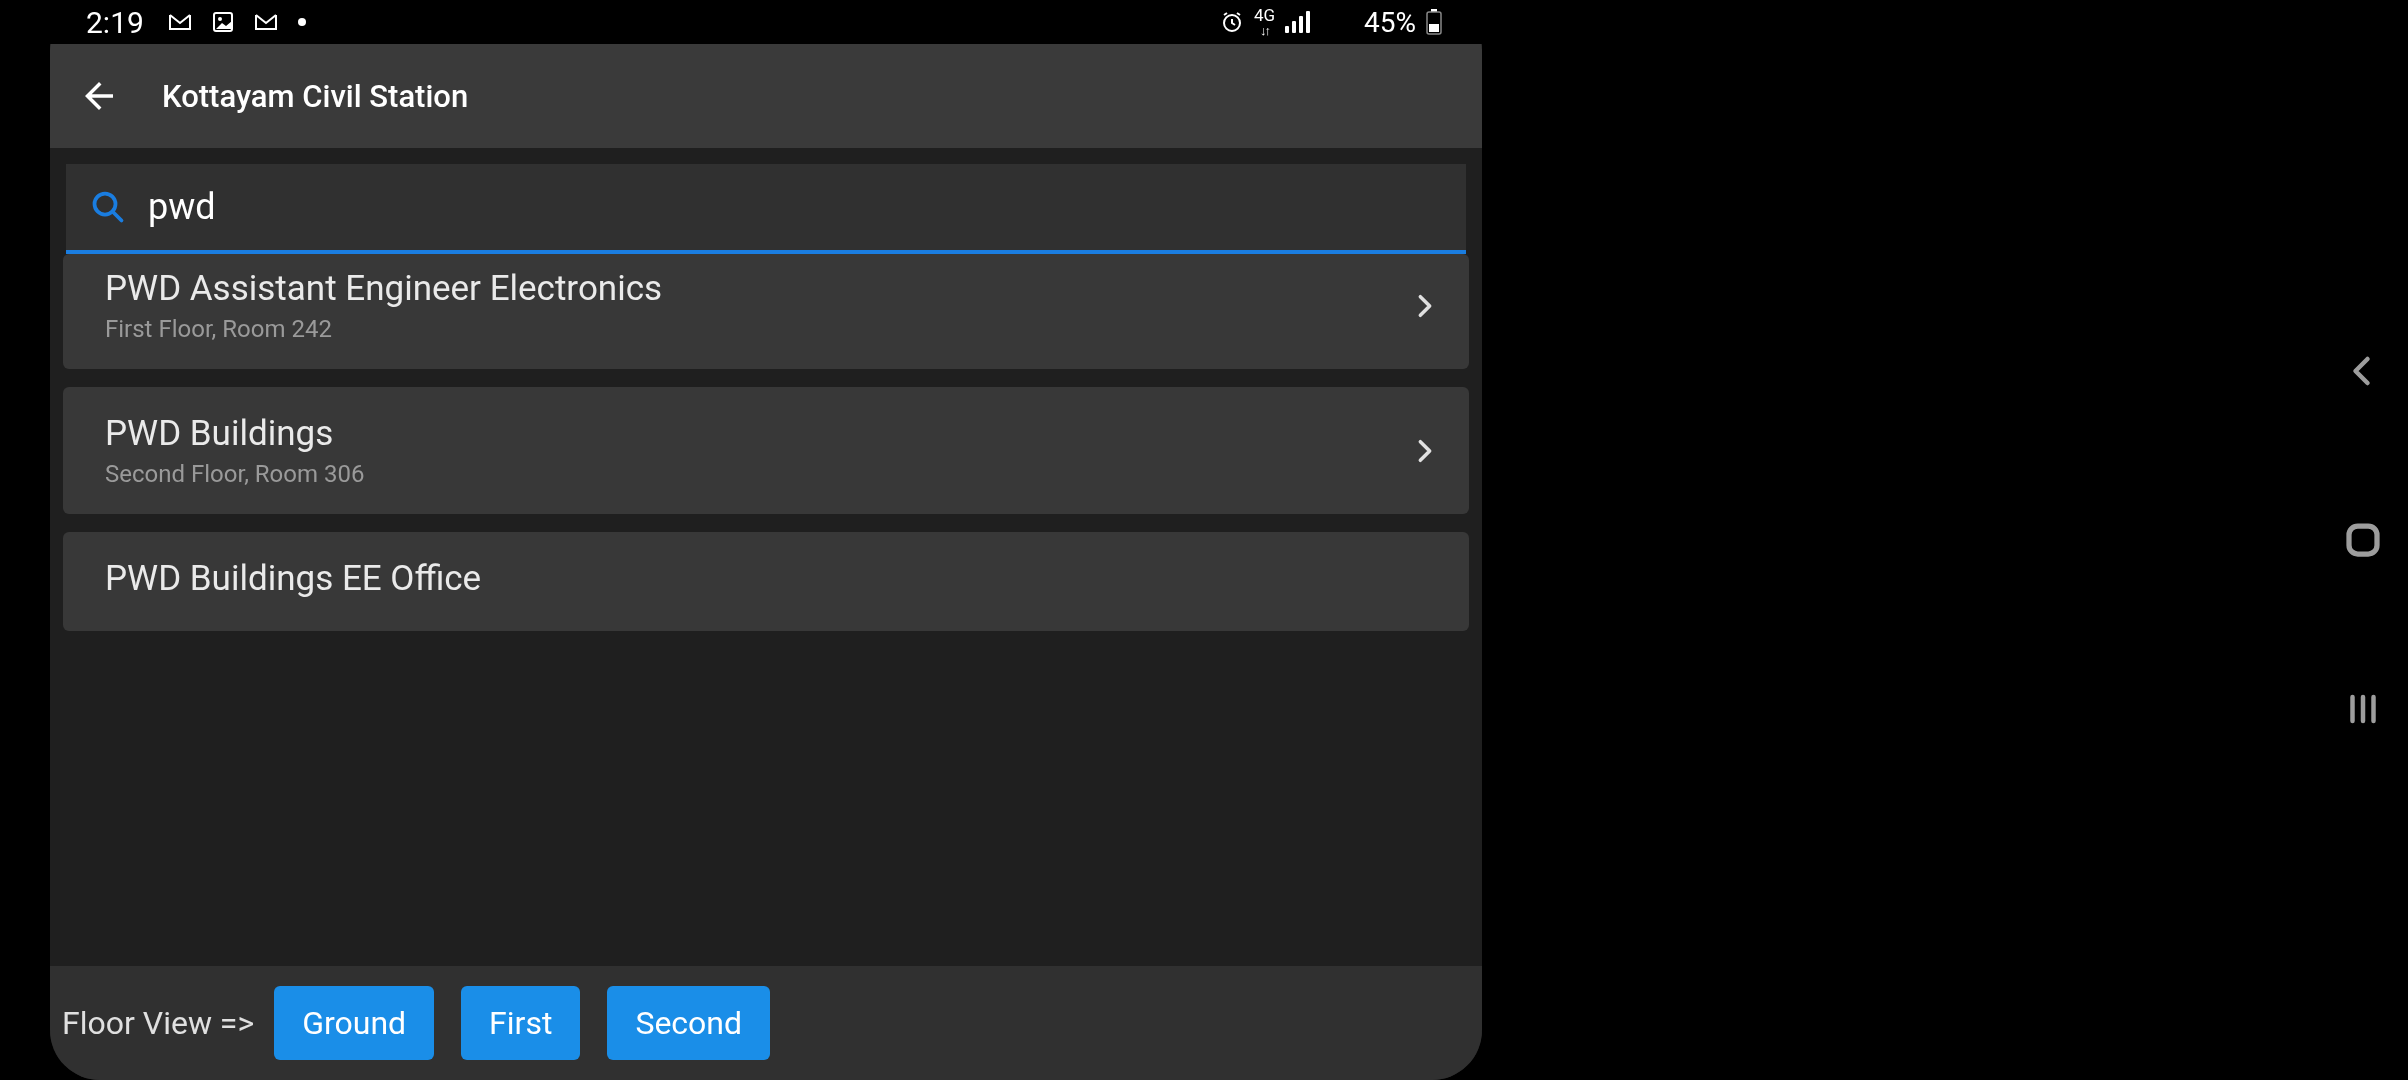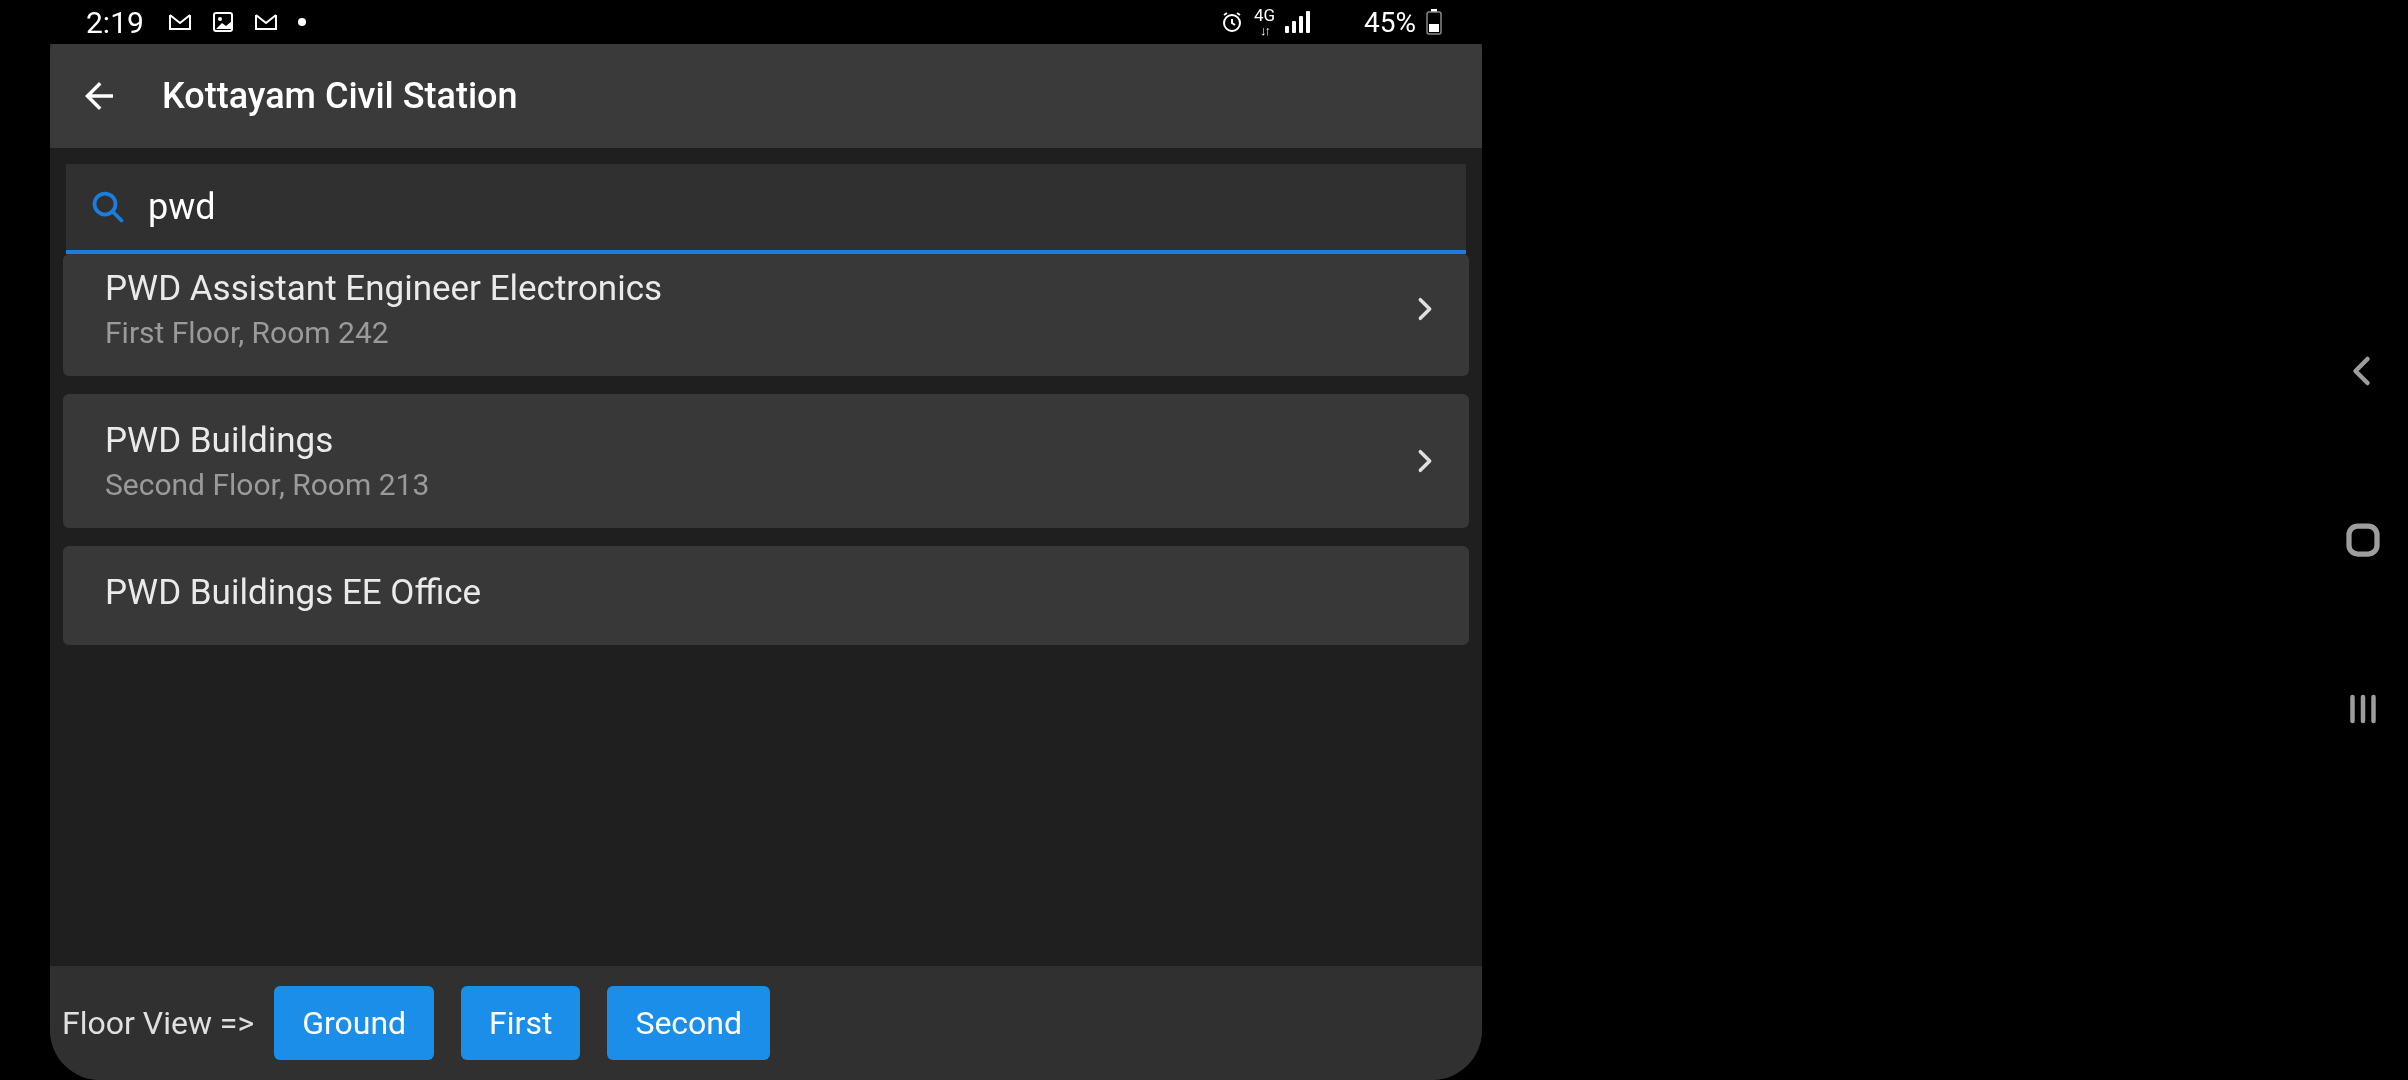--- a/index.html
+++ b/index.html
@@ -84,21 +84,21 @@
 
     .back-arrow {
       color: #fff;
       cursor: pointer;
       display: flex;
       align-items: center;
     }
 
     .header-title {
       color: #fff;
-      font-size: 36px;
+      font-size: 31px;
       font-weight: 500;
     }
 
     .app-body {
       background: #1f1f1f;
       height: calc(100% - 44px - 104px);
       position: relative;
       display: flex;
       flex-direction: column;
     }
@@ -163,21 +163,21 @@
 
     .result-title {
       color: #eaeaea;
       font-size: 35px;
       font-weight: 400;
       margin-bottom: 6px;
     }
 
     .result-subtitle {
       color: #9a9a9a;
-      font-size: 30px;
+      font-size: 24px;
     }
 
     .result-chevron {
       color: #e0e0e0;
       display: flex;
       align-items: center;
     }
 
     .floor-bar {
       height: 114px;
@@ -352,21 +352,21 @@
         <div class="result-chevron">
           <svg width="28" height="28" viewBox="0 0 24 24">
               <path d="M8 4 L16 12 L8 20" fill="none" stroke="#e0e0e0" stroke-width="3" stroke-linecap="round" stroke-linejoin="round"></path>
             </svg>
         </div>
       </div>
 
       <div class="result-item">
         <div class="result-content">
           <div class="result-title">PWD Buildings</div>
-          <div class="result-subtitle">Second Floor, Room 213</div>
+          <div class="result-subtitle">Second Floor, Room 306</div>
         </div>
         <div class="result-chevron">
           <svg width="28" height="28" viewBox="0 0 24 24">
               <path d="M8 4 L16 12 L8 20" fill="none" stroke="#e0e0e0" stroke-width="3" stroke-linecap="round" stroke-linejoin="round"></path>
             </svg>
         </div>
       </div>
 
       <div class="result-item" style="margin-bottom:0;">
         <div class="result-content">

